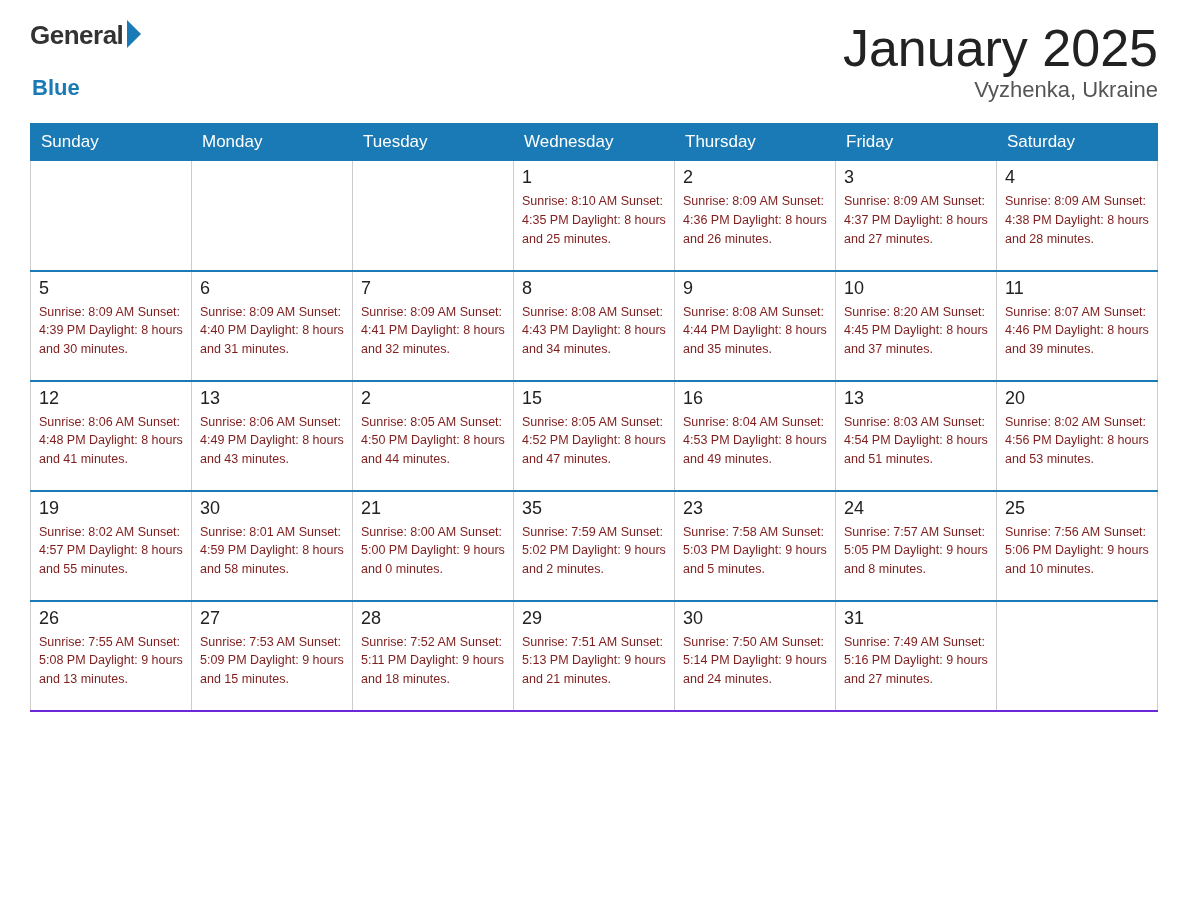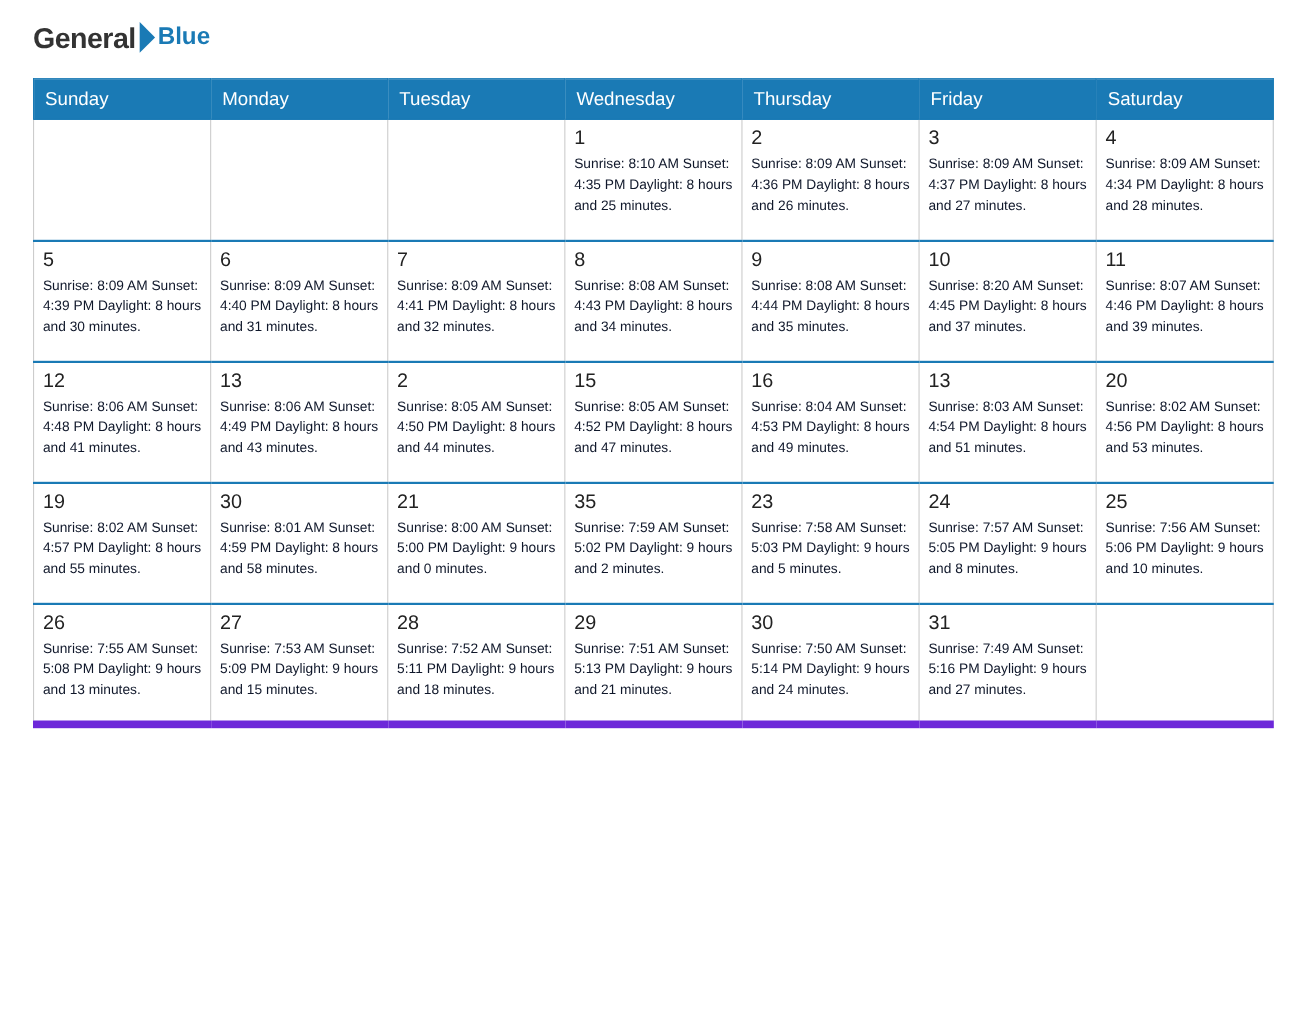--- a/index.html
+++ b/index.html
@@ -12,20 +12,21 @@
       padding: 20px 30px;
     }
     .header {
       display: flex;
       justify-content: space-between;
       align-items: flex-start;
       margin-bottom: 20px;
     }
     .logo {
       display: flex;
+      flex-direction: column;
       align-items: flex-start;
     }
     .logo-top {
       display: flex;
       align-items: center;
     }
     .logo-general {
       font-size: 26px;
       font-weight: bold;
       color: #333;
@@ -38,20 +39,21 @@
       border-top: 14px solid transparent;
       border-bottom: 14px solid transparent;
       margin-left: 4px;
       margin-top: -4px;
     }
     .logo-bottom {
       font-size: 22px;
       font-weight: bold;
       color: #1a7ab5;
       margin-left: 2px;
+      margin-top: 24px;
     }
     .title-block {
       text-align: right;
     }
     .title-month {
       font-size: 52px;
       font-weight: 300;
       color: #222;
       line-height: 1.1;
     }
@@ -85,47 +87,51 @@
     }
     .day-number {
       font-size: 18px;
       font-weight: normal;
       color: #222;
       display: block;
       margin-bottom: 4px;
     }
     .day-info {
       font-size: 12.5px;
-      color: #0f172a;
+      color: #7f1d1d;
       line-height: 1.5;
     }
     .empty-cell {
       background: #fff;
     }
     tr:not(:last-child) td {
       border-bottom: 2px solid #1a7ab5;
     }
     .calendar tr td {
-      border-bottom: 7px solid #6d28d9;
+      border-bottom: 2px solid #6d28d9;
     }
     .calendar tbody tr:not(:last-child) td {
       border-bottom: 2px solid #1a7ab5;
     }
   </style>
 </head>
 <body>
 
 <div class="header">
   <div class="logo">
     <div class="logo-top">
       <span class="logo-general">General</span>
       <div class="logo-triangle"></div>
     </div>
     <span class="logo-bottom">Blue</span>
   </div>
+  <div class="title-block">
+    <div class="title-month">January 2025</div>
+    <div class="title-location">Vyzhenka, Ukraine</div>
+  </div>
 </div>
 
 <table class="calendar">
   <thead>
     <tr>
 
     <th>Sunday</th>
         <th>Monday</th>
         <th>Tuesday</th>
         <th>Wednesday</th>
@@ -157,21 +163,21 @@
         <td>
           <span class="day-number">3</span>
           <div class="day-info">Sunrise: 8:09 AM
 Sunset: 4:37 PM
 Daylight: 8 hours
 and 27 minutes.</div>
         </td>
         <td>
           <span class="day-number">4</span>
           <div class="day-info">Sunrise: 8:09 AM
-Sunset: 4:34 PM
+Sunset: 4:38 PM
 Daylight: 8 hours
 and 28 minutes.</div>
         </td>
       </tr>
       <tr>
         <td>
           <span class="day-number">5</span>
           <div class="day-info">Sunrise: 8:09 AM
 Sunset: 4:39 PM
 Daylight: 8 hours

